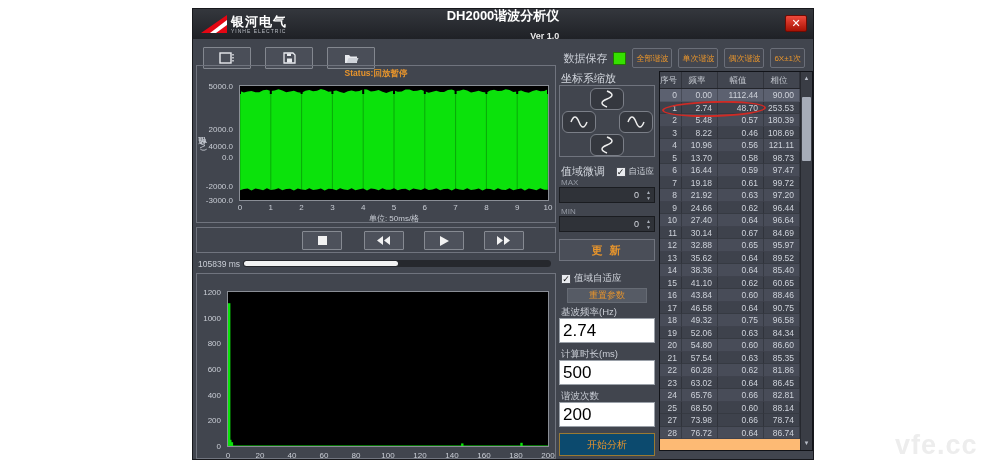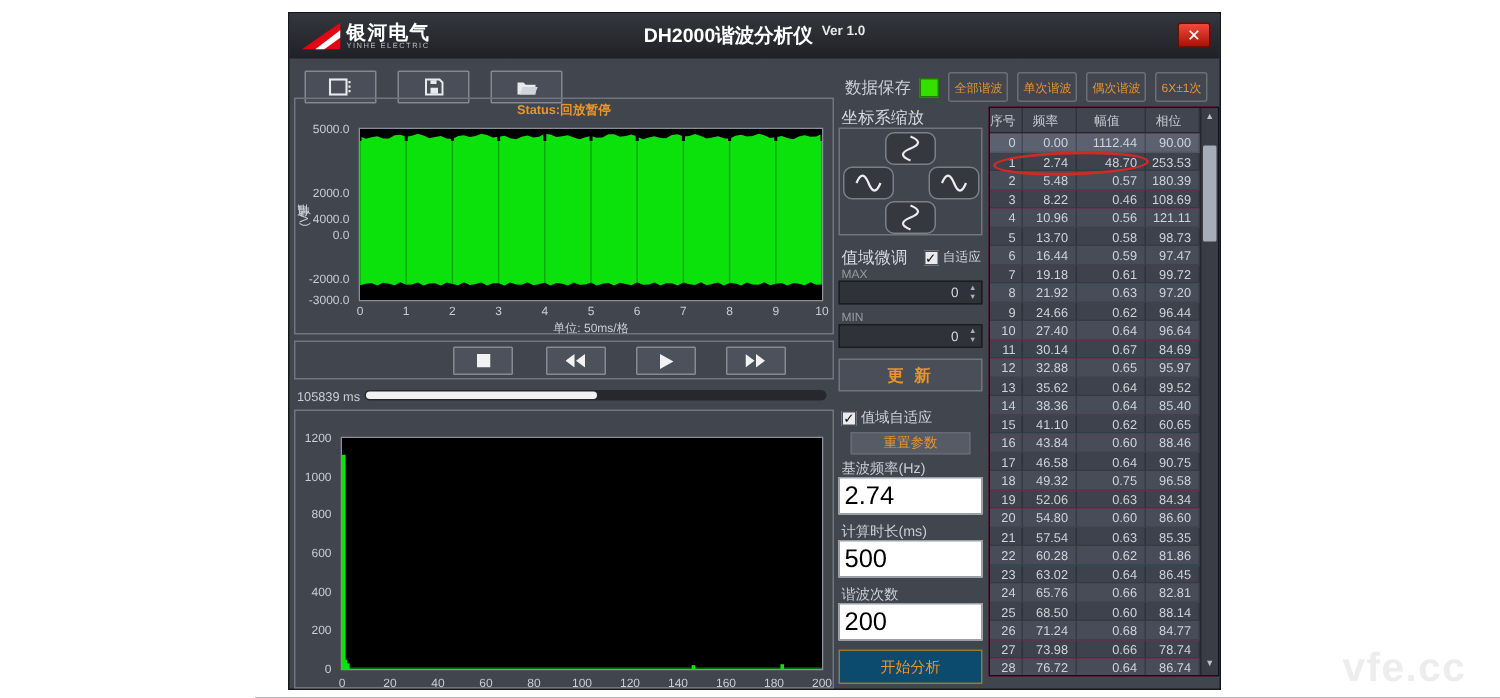--- a/index.html
+++ b/index.html
@@ -9,21 +9,21 @@
   .app { position: absolute; left: 192px; top: 8px; width: 622px; height: 452px;
          background: #41454e; border: 1px solid #17181c; }
 
   
   .titlebar { position: absolute; left: 0; top: 0; right: 0; height: 30px;
               background: linear-gradient(#34373d, #1f2126); display: flex; align-items: center; }
   .logo { display: flex; align-items: center; gap: 4px; margin-left: 8px; }
   .logo-cn { color: #fff; font-size: 13px; font-weight: bold; letter-spacing: 1px; line-height: 13px; }
   .logo-en { color: #b9bdc4; font-size: 5px; line-height: 6px; letter-spacing: 1px; }
   .title-center { position: absolute; left: 50%; transform: translateX(-50%); color: #fff;
-                  font-weight: bold; font-size: 13px; white-space: nowrap; display: flex; align-items: flex-start; gap: 6px; }
+                  font-weight: bold; font-size: 13px; white-space: nowrap; display: flex; align-items: flex-end; gap: 6px; flex-direction: column; }
   .ver { font-size: 9px; font-weight: bold; color: #e8e8e8; }
   .close-btn { position: absolute; right: 6px; top: 6px; width: 22px; height: 17px; cursor: pointer;
                background: linear-gradient(#f04a3c, #a81204); border: 1px solid #6e0b03; border-radius: 2px;
                color: #fff; font-size: 11px; font-weight: bold; display: flex; align-items: center; justify-content: center; }
 
   
   .tool-btn { position: absolute; top: 38px; width: 48px; height: 22px; background: #4a4e58;
               border: 1px solid #83878f; border-radius: 1px; display: flex; align-items: center; justify-content: center; }
   .tb-right { position: absolute; top: 39px; right: 8px; display: flex; align-items: center; gap: 6px; }
   .ds-label { color: #ccd0d8; font-size: 11px; text-align: right; }
@@ -91,21 +91,21 @@
   .f-label { position: absolute; left: 368px; font-size: 9.5px; color: #c9cdd5; }
   .white-input { position: absolute; left: 366px; width: 96px; height: 25px; background: #fff;
                  border: 1px solid #9aa0a8; color: #000; font-size: 17px; padding: 0 3px;
                  font-family: "Liberation Sans", "DejaVu Sans", sans-serif; }
   .start-btn { position: absolute; left: 366px; top: 424px; width: 96px; height: 23px; background: #0c4a6e;
                border: 1px solid #9a7a33; color: #e8952c; font-size: 10px; display: flex; align-items: center;
                justify-content: center; cursor: pointer; }
 
   
   .htable { position: absolute; left: 466px; top: 62px; width: 154px; height: 380px;
-            background: #be185d; border: 1px solid #111318; overflow: hidden; }
+            background: #fdba74; border: 1px solid #111318; overflow: hidden; }
   .thead { display: flex; height: 17px; background: #41454f; border-bottom: 1px solid #23252b; }
   .th { font-size: 8.5px; color: #c5c9d1; text-align: center; line-height: 17px; border-right: 1px solid rgba(0,0,0,0.25); }
   .trow { display: flex; height: 12.52px; }
   .trow.even { background: #484c58; }
   .trow.odd  { background: #3e424c; }
   .trow.sel  { background: #5c6170; }
   .tc { font-size: 8.5px; color: #ced2da; text-align: right; line-height: 12.5px;
         border-right: 1px solid rgba(0,0,0,0.22); border-bottom: 1px solid rgba(0,0,0,0.12); }
   .c0 { width: 22px; padding-right: 4px; }
   .c1 { width: 36px; padding-right: 5px; }
@@ -522,26 +522,20 @@
             <div class="tc c1">65.76</div>
             <div class="tc c2">0.66</div>
             <div class="tc c3">82.81</div>
           </div>
           <div class="trow odd">
             <div class="tc c0">25</div>
             <div class="tc c1">68.50</div>
             <div class="tc c2">0.60</div>
             <div class="tc c3">88.14</div>
           </div>
-          <div class="trow even">
-            <div class="tc c0">26</div>
-            <div class="tc c1">71.24</div>
-            <div class="tc c2">0.68</div>
-            <div class="tc c3">84.77</div>
-          </div>
           <div class="trow odd">
             <div class="tc c0">27</div>
             <div class="tc c1">73.98</div>
             <div class="tc c2">0.66</div>
             <div class="tc c3">78.74</div>
           </div>
           <div class="trow even">
             <div class="tc c0">28</div>
             <div class="tc c1">76.72</div>
             <div class="tc c2">0.64</div>

